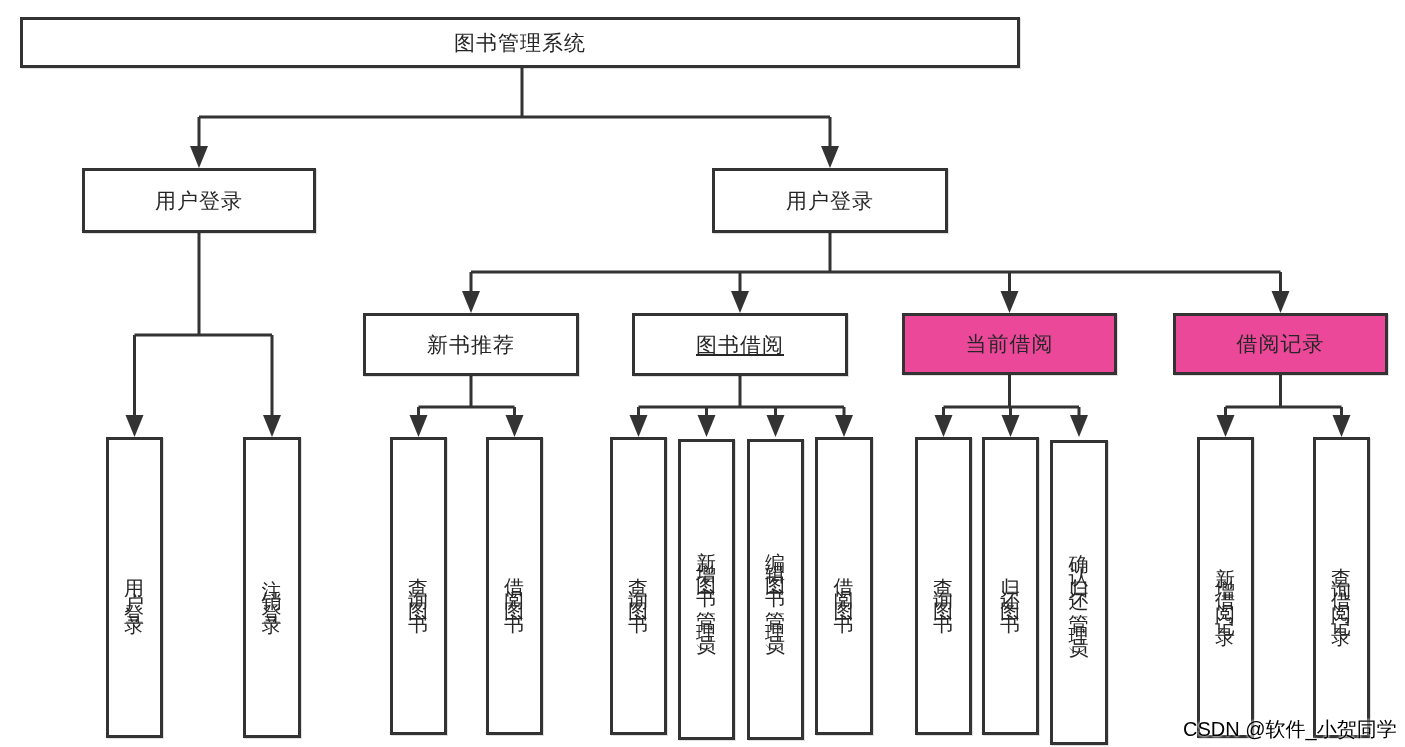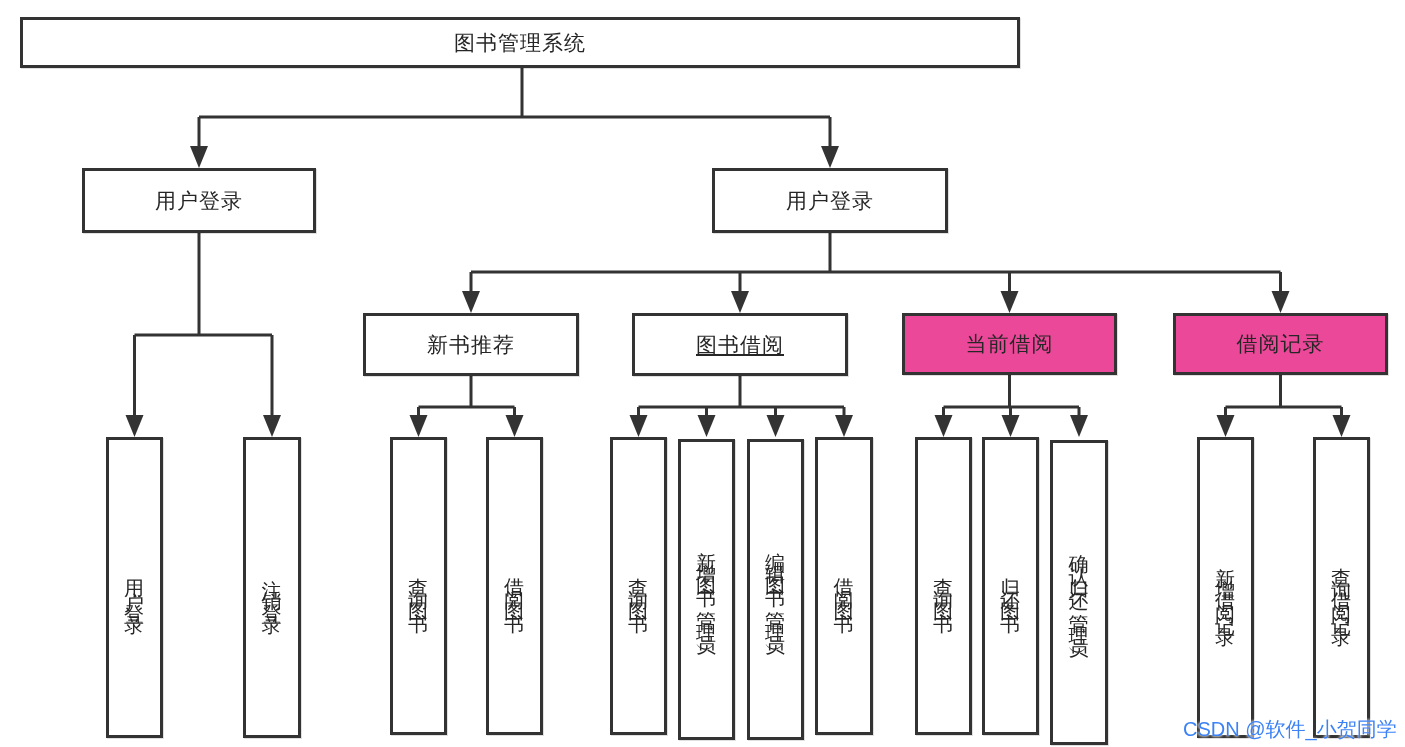--- a/index.html
+++ b/index.html
@@ -143,14 +143,14 @@
       <div class="node vertical" style="left: 1050px; top: 440px; width: 58px; height: 305px; border-color: rgb(51, 51, 51); background: rgb(255, 255, 255);">
         <span class="lbl" style="color: rgb(38, 38, 38);">确认归还（管理员）</span>
       </div>
       <div class="node vertical" style="left: 1197px; top: 437px; width: 57px; height: 301px; border-color: rgb(51, 51, 51); background: rgb(255, 255, 255);">
         <span class="lbl" style="color: rgb(38, 38, 38);">新增借阅记录</span>
       </div>
       <div class="node vertical" style="left: 1313px; top: 437px; width: 57px; height: 301px; border-color: rgb(51, 51, 51); background: rgb(255, 255, 255);">
         <span class="lbl" style="color: rgb(38, 38, 38);">查询借阅记录</span>
       </div>
     </div>
-  <div id="watermark" style="left: 1183px; top: 719px; color: #3b82f6; font-size: 20px;">CSDN @软件_小贺同学</div>
+  <div id="watermark" style="left: 1183px; top: 719px; color: #000000; font-size: 20px;">CSDN @软件_小贺同学</div>
 </div>
 
 </body></html>

